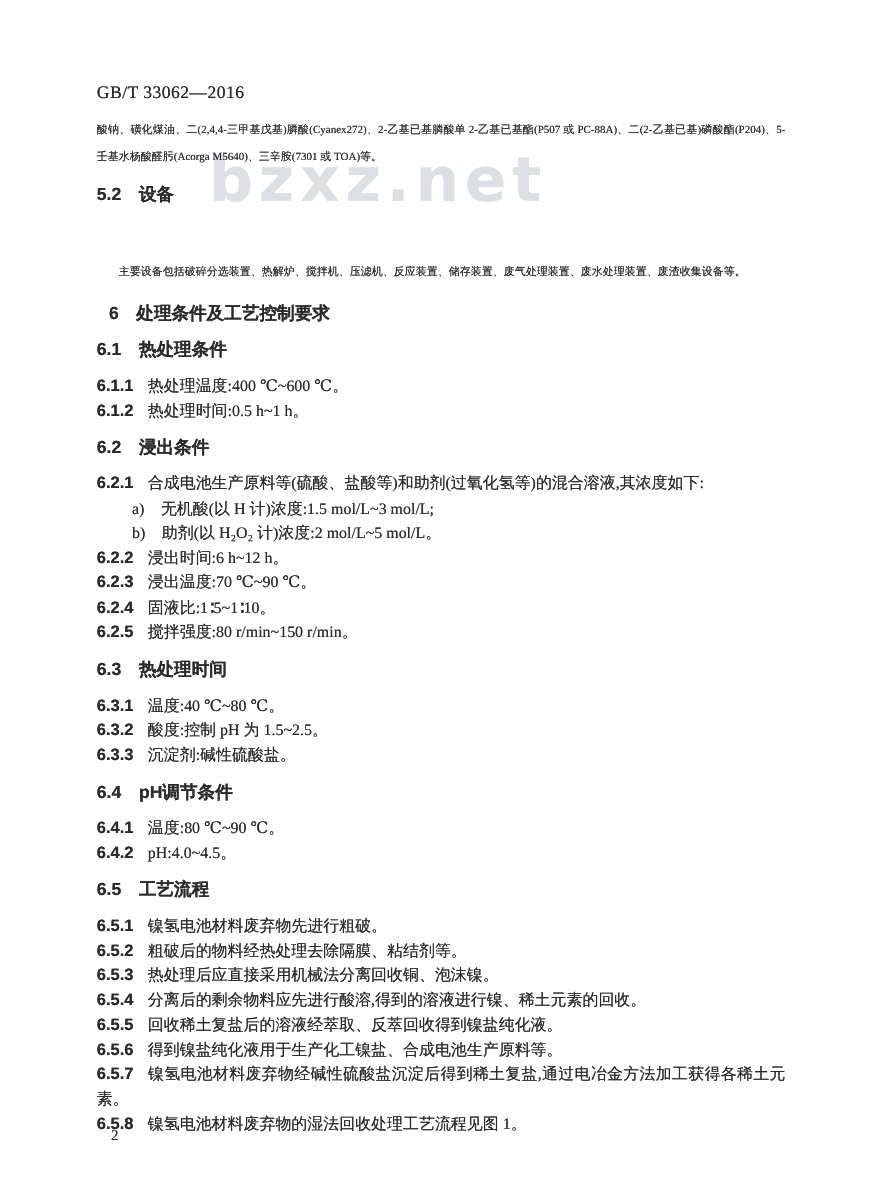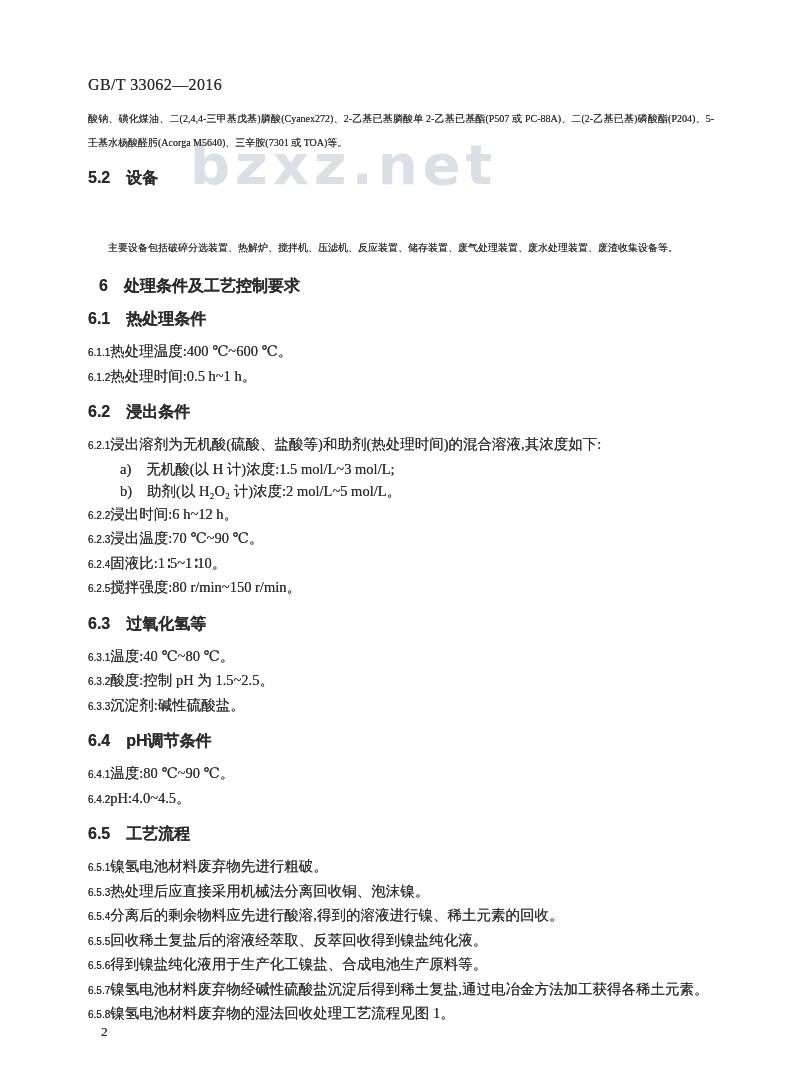--- a/index.html
+++ b/index.html
@@ -57,22 +57,23 @@
   .heading.chapter { margin-top: 16px; margin-left: 11px; }
   .heading .hnum { margin-right: 16px; }
   .clause {
     font-size: 14.5px;
     line-height: 22.5px;
     text-align: justify;
     text-shadow: 0 0 0.4px #555;
   }
   .clause .cnum {
     font-family: "Liberation Sans", "DejaVu Sans", sans-serif;
-    font-weight: normal;
-    font-size: 10px;
+    font-weight: bold;
+    font-size: 15px;
+    margin-right: 13px;
     text-shadow: 0 0 0.4px #444;
   }
   .subitem {
     font-size: 14.5px;
     line-height: 22.5px;
     padding-left: 32px;
     text-shadow: 0 0 0.4px #555;
   }
   .subitem .slabel { margin-right: 15px; }
   .page-number {
@@ -114,21 +115,21 @@
       <span class="cnum">6.1.1</span><span>热处理温度:400 ℃~600 ℃。</span>
     </div>
     <div class="clause">
       <span class="cnum">6.1.2</span><span>热处理时间:0.5 h~1 h。</span>
     </div>
 
     <div class="heading">
       <span class="hnum">6.2</span><span>浸出条件</span>
     </div>
     <div class="clause">
-      <span class="cnum">6.2.1</span><span>浸出溶剂为无机酸(硫酸、盐酸等)和助剂(热处理时间)的混合溶液,其浓度如下:</span>
+      <span class="cnum">6.2.1</span><span>合成电池生产原料等(硫酸、盐酸等)和助剂(过氧化氢等)的混合溶液,其浓度如下:</span>
     </div>
     <div class="subitem">
       <span class="slabel">a)</span><span>无机酸(以 H 计)浓度:1.5 mol/L~3 mol/L;</span>
     </div>
     <div class="subitem">
       <span class="slabel">b)</span><span>助剂(以 H₂O₂ 计)浓度:2 mol/L~5 mol/L。</span>
     </div>
     <div class="clause">
       <span class="cnum">6.2.2</span><span>浸出时间:6 h~12 h。</span>
     </div>
@@ -136,21 +137,21 @@
       <span class="cnum">6.2.3</span><span>浸出温度:70 ℃~90 ℃。</span>
     </div>
     <div class="clause">
       <span class="cnum">6.2.4</span><span>固液比:1∶5~1∶10。</span>
     </div>
     <div class="clause">
       <span class="cnum">6.2.5</span><span>搅拌强度:80 r/min~150 r/min。</span>
     </div>
 
     <div class="heading">
-      <span class="hnum">6.3</span><span>过氧化氢等</span>
+      <span class="hnum">6.3</span><span>热处理时间</span>
     </div>
     <div class="clause">
       <span class="cnum">6.3.1</span><span>温度:40 ℃~80 ℃。</span>
     </div>
     <div class="clause">
       <span class="cnum">6.3.2</span><span>酸度:控制 pH 为 1.5~2.5。</span>
     </div>
     <div class="clause">
       <span class="cnum">6.3.3</span><span>沉淀剂:碱性硫酸盐。</span>
     </div>
@@ -165,20 +166,23 @@
       <span class="cnum">6.4.2</span><span>pH:4.0~4.5。</span>
     </div>
 
     <div class="heading">
       <span class="hnum">6.5</span><span>工艺流程</span>
     </div>
     <div class="clause">
       <span class="cnum">6.5.1</span><span>镍氢电池材料废弃物先进行粗破。</span>
     </div>
     <div class="clause">
+      <span class="cnum">6.5.2</span><span>粗破后的物料经热处理去除隔膜、粘结剂等。</span>
+    </div>
+    <div class="clause">
       <span class="cnum">6.5.3</span><span>热处理后应直接采用机械法分离回收铜、泡沫镍。</span>
     </div>
     <div class="clause">
       <span class="cnum">6.5.4</span><span>分离后的剩余物料应先进行酸溶,得到的溶液进行镍、稀土元素的回收。</span>
     </div>
     <div class="clause">
       <span class="cnum">6.5.5</span><span>回收稀土复盐后的溶液经萃取、反萃回收得到镍盐纯化液。</span>
     </div>
     <div class="clause">
       <span class="cnum">6.5.6</span><span>得到镍盐纯化液用于生产化工镍盐、合成电池生产原料等。</span>

